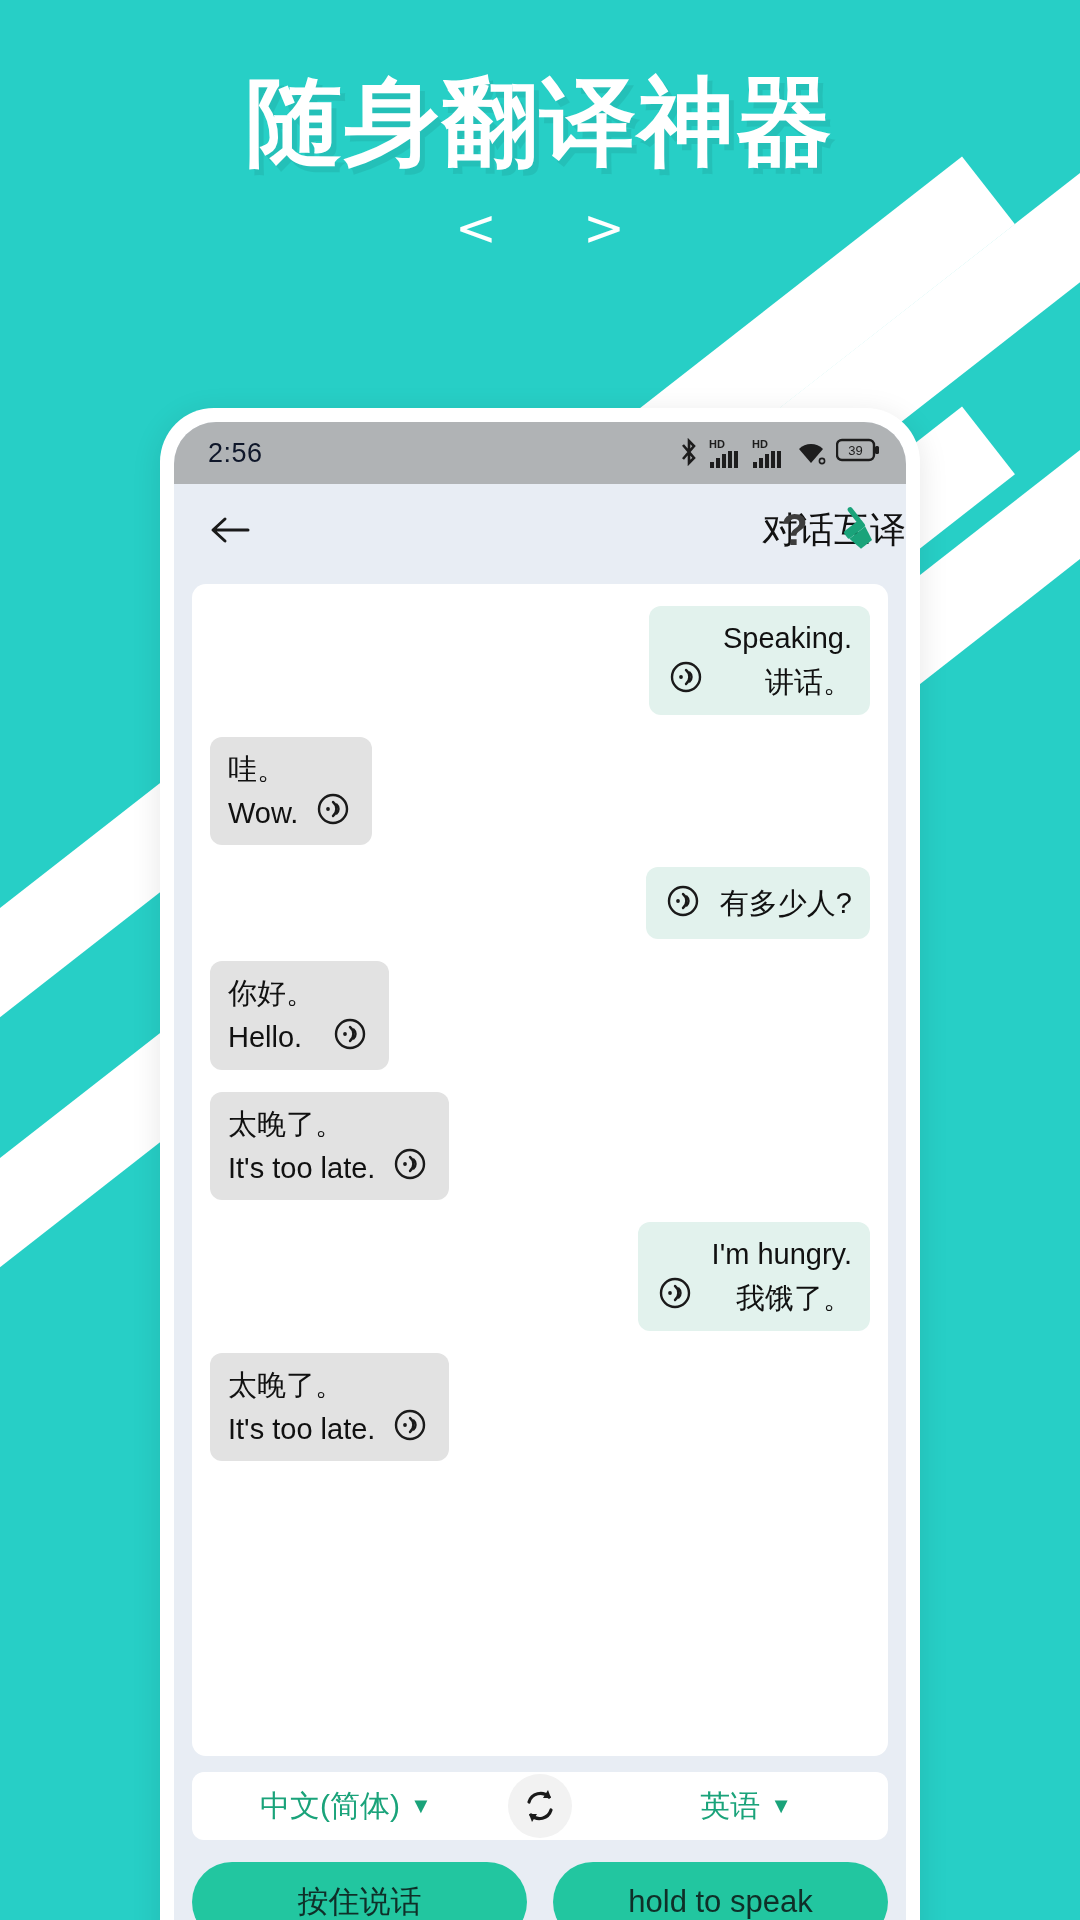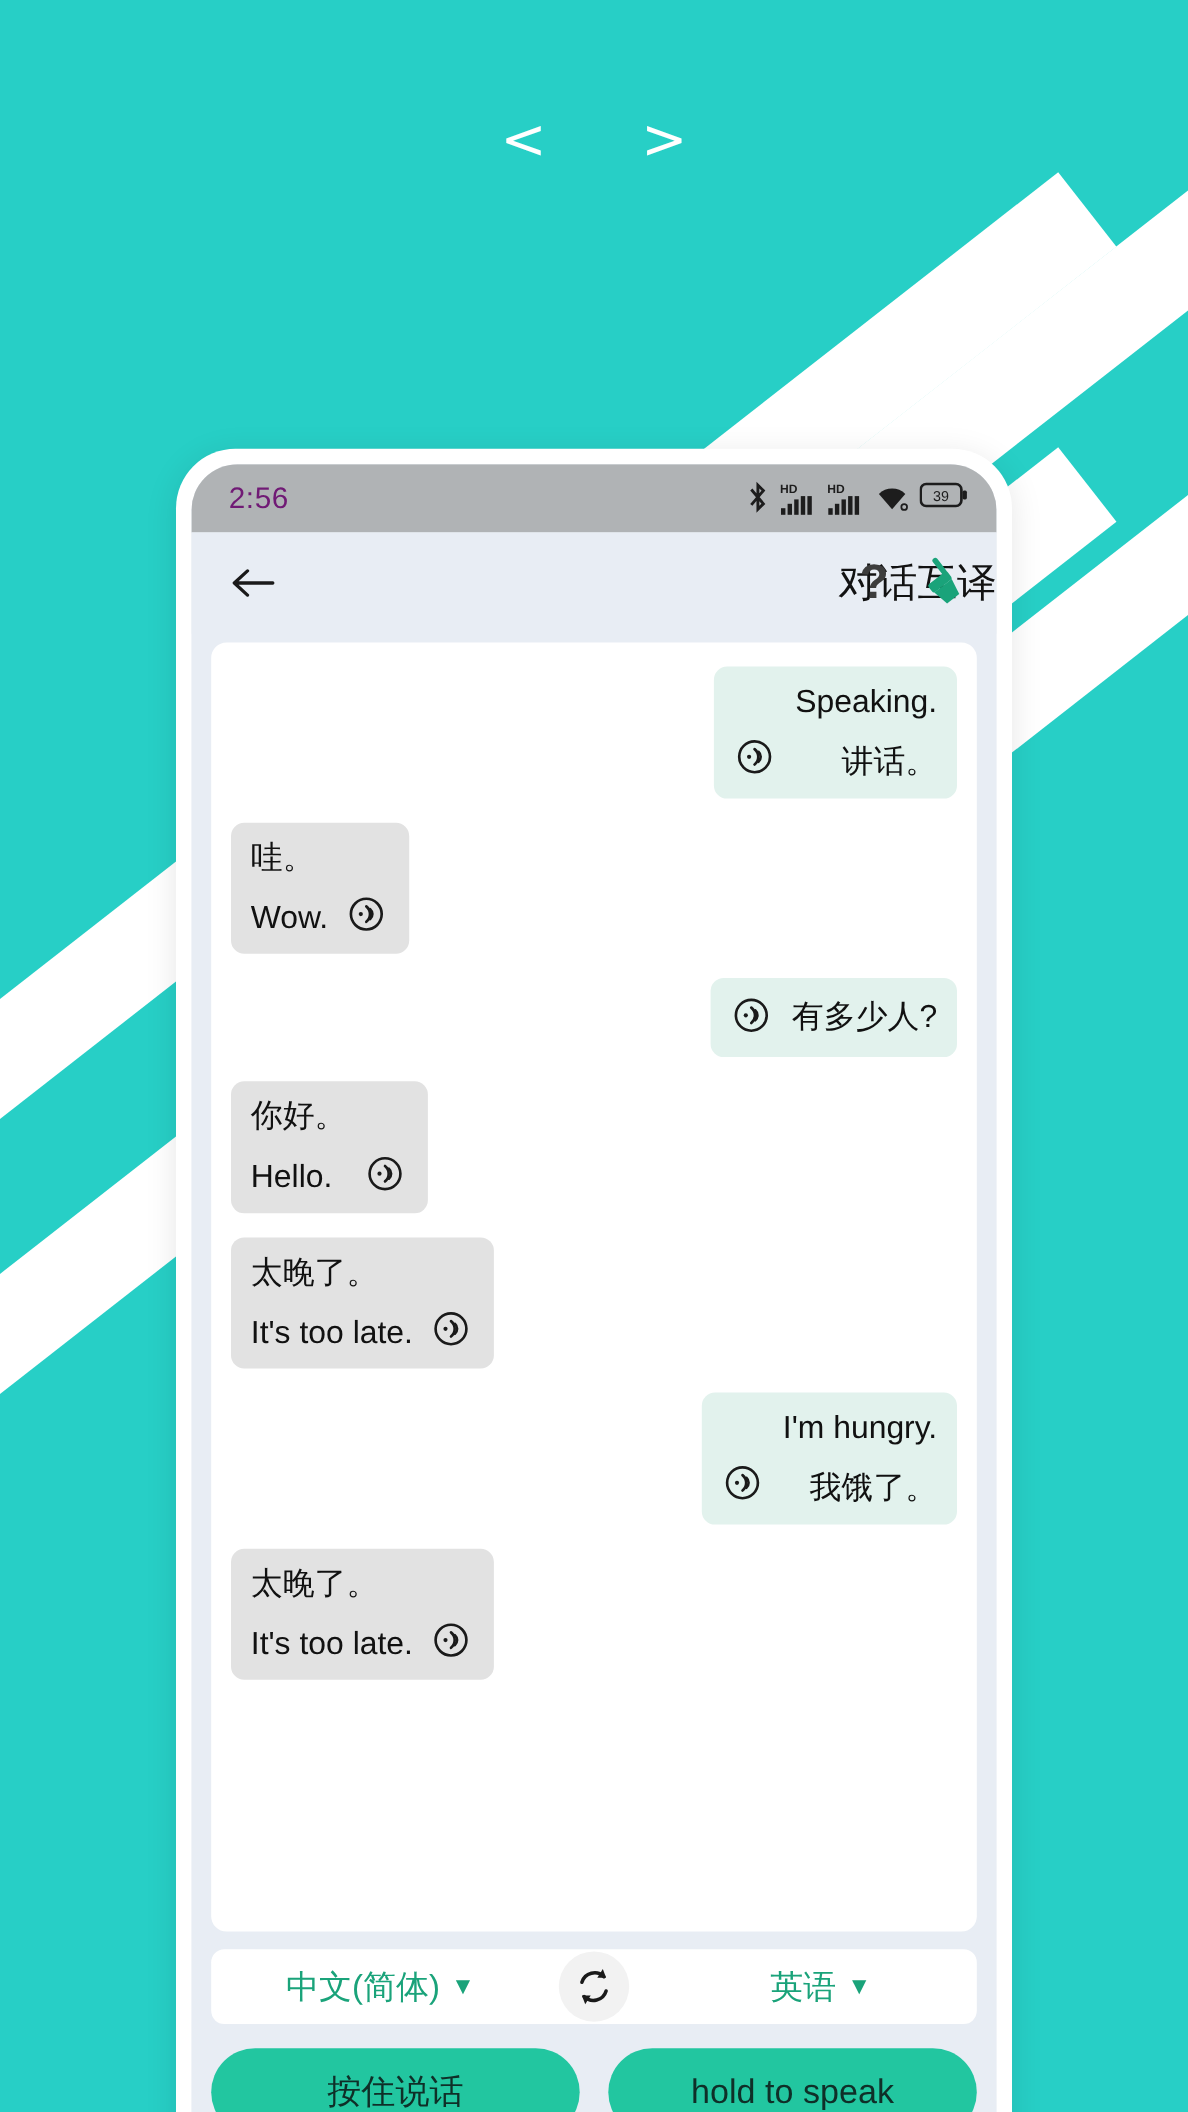--- a/index.html
+++ b/index.html
@@ -51,21 +51,21 @@
     background: #e8edf4;
     border-radius: 42px 42px 0 0;
     overflow: hidden;
     display: flex; flex-direction: column;
   }
 
   
   .statusbar {
     height: 62px; background: #b0b3b5; flex: 0 0 auto;
     display: flex; align-items: center; justify-content: space-between;
-    padding: 0 26px 0 34px; color: #701a75;
+    padding: 0 26px 0 34px; color: #0f172a;
   }
   .clock { font-size: 27px; letter-spacing: .5px; }
   .sb-icons { display: flex; align-items: flex-start; gap: 9px; }
   .sb-icons svg { display: block; }
 
   
   .appbar {
     height: 92px; flex: 0 0 auto; background: #e8edf4;
     display: flex; align-items: center; padding: 0 26px 0 30px;
     position: relative;
@@ -86,21 +86,21 @@
     overflow: hidden;
   }
   .row { display: flex; }
   .row.left { justify-content: flex-start; }
   .row.right { justify-content: flex-end; }
 
   .bubble {
     max-width: 78%; border-radius: 12px; padding: 14px 18px;
     display: flex; align-items: center; gap: 16px;
   }
-  .bubble .txt { display: flex; flex-direction: column; gap: 19px; text-align: center; }
+  .bubble .txt { display: flex; flex-direction: column; gap: 8px; text-align: center; }
   .bubble .l1, .bubble .l2 { font-size: 29px; color: #111111; line-height: 1.25; white-space: nowrap; }
 
   .bubble.left-b { background: #e2e2e2; }
   .bubble.left-b .txt { align-items: flex-start; }
   .bubble.left-b .spk { order: 2; align-self: flex-end; margin-bottom: 2px; }
 
   .bubble.right-b { background: #e2f2ed; }
   .bubble.right-b .txt { align-items: flex-end; order: 2; }
   .bubble.right-b .spk { order: 1; align-self: flex-end; margin-bottom: 4px; }
 
@@ -134,20 +134,21 @@
 <body>
 
 <div class="stripes">
   <div class="stripe s1"></div>
   <div class="stripe s2"></div>
   <div class="stripe s3"></div>
   <div class="stripe s4"></div>
 </div>
 
 <div class="hero">
+  <div class="hero-title">随身翻译神器</div>
   <div class="hero-sub">
     <span class="chev">&lt;</span>
     <span class="gap"></span>
     <span class="chev">&gt;</span>
   </div>
 </div>
 
 <div class="phone">
   <div class="screen">
 

